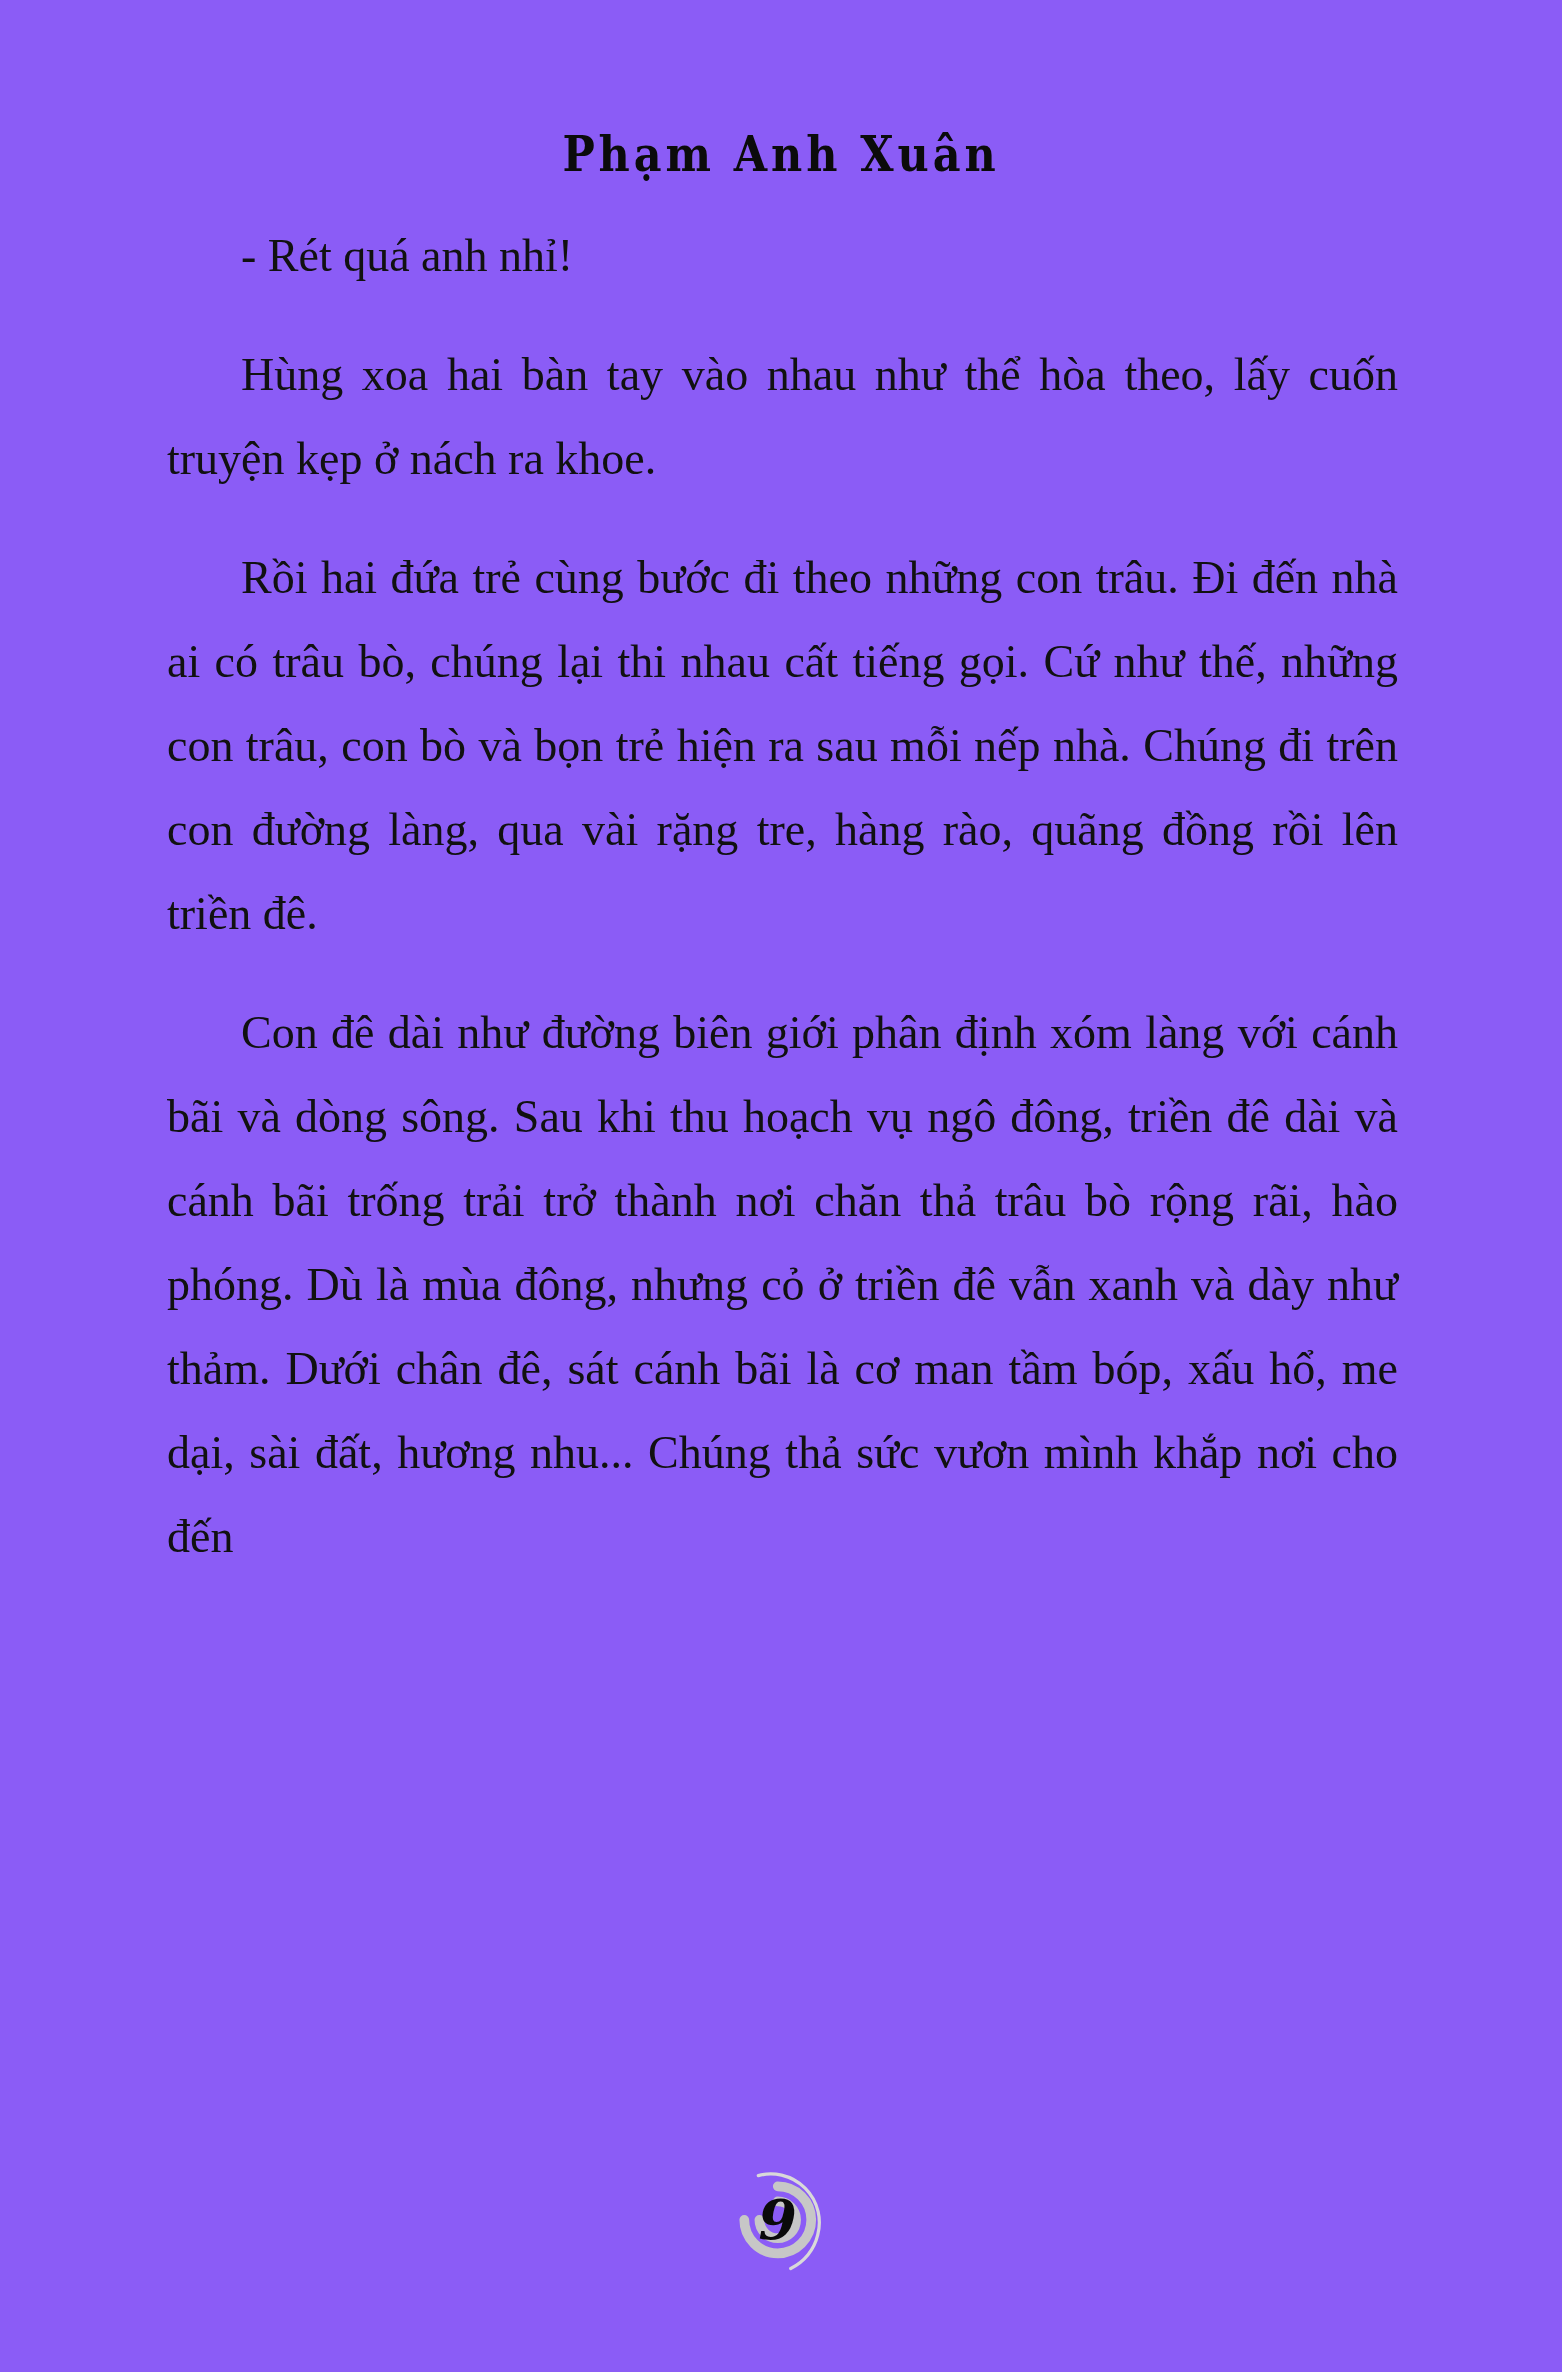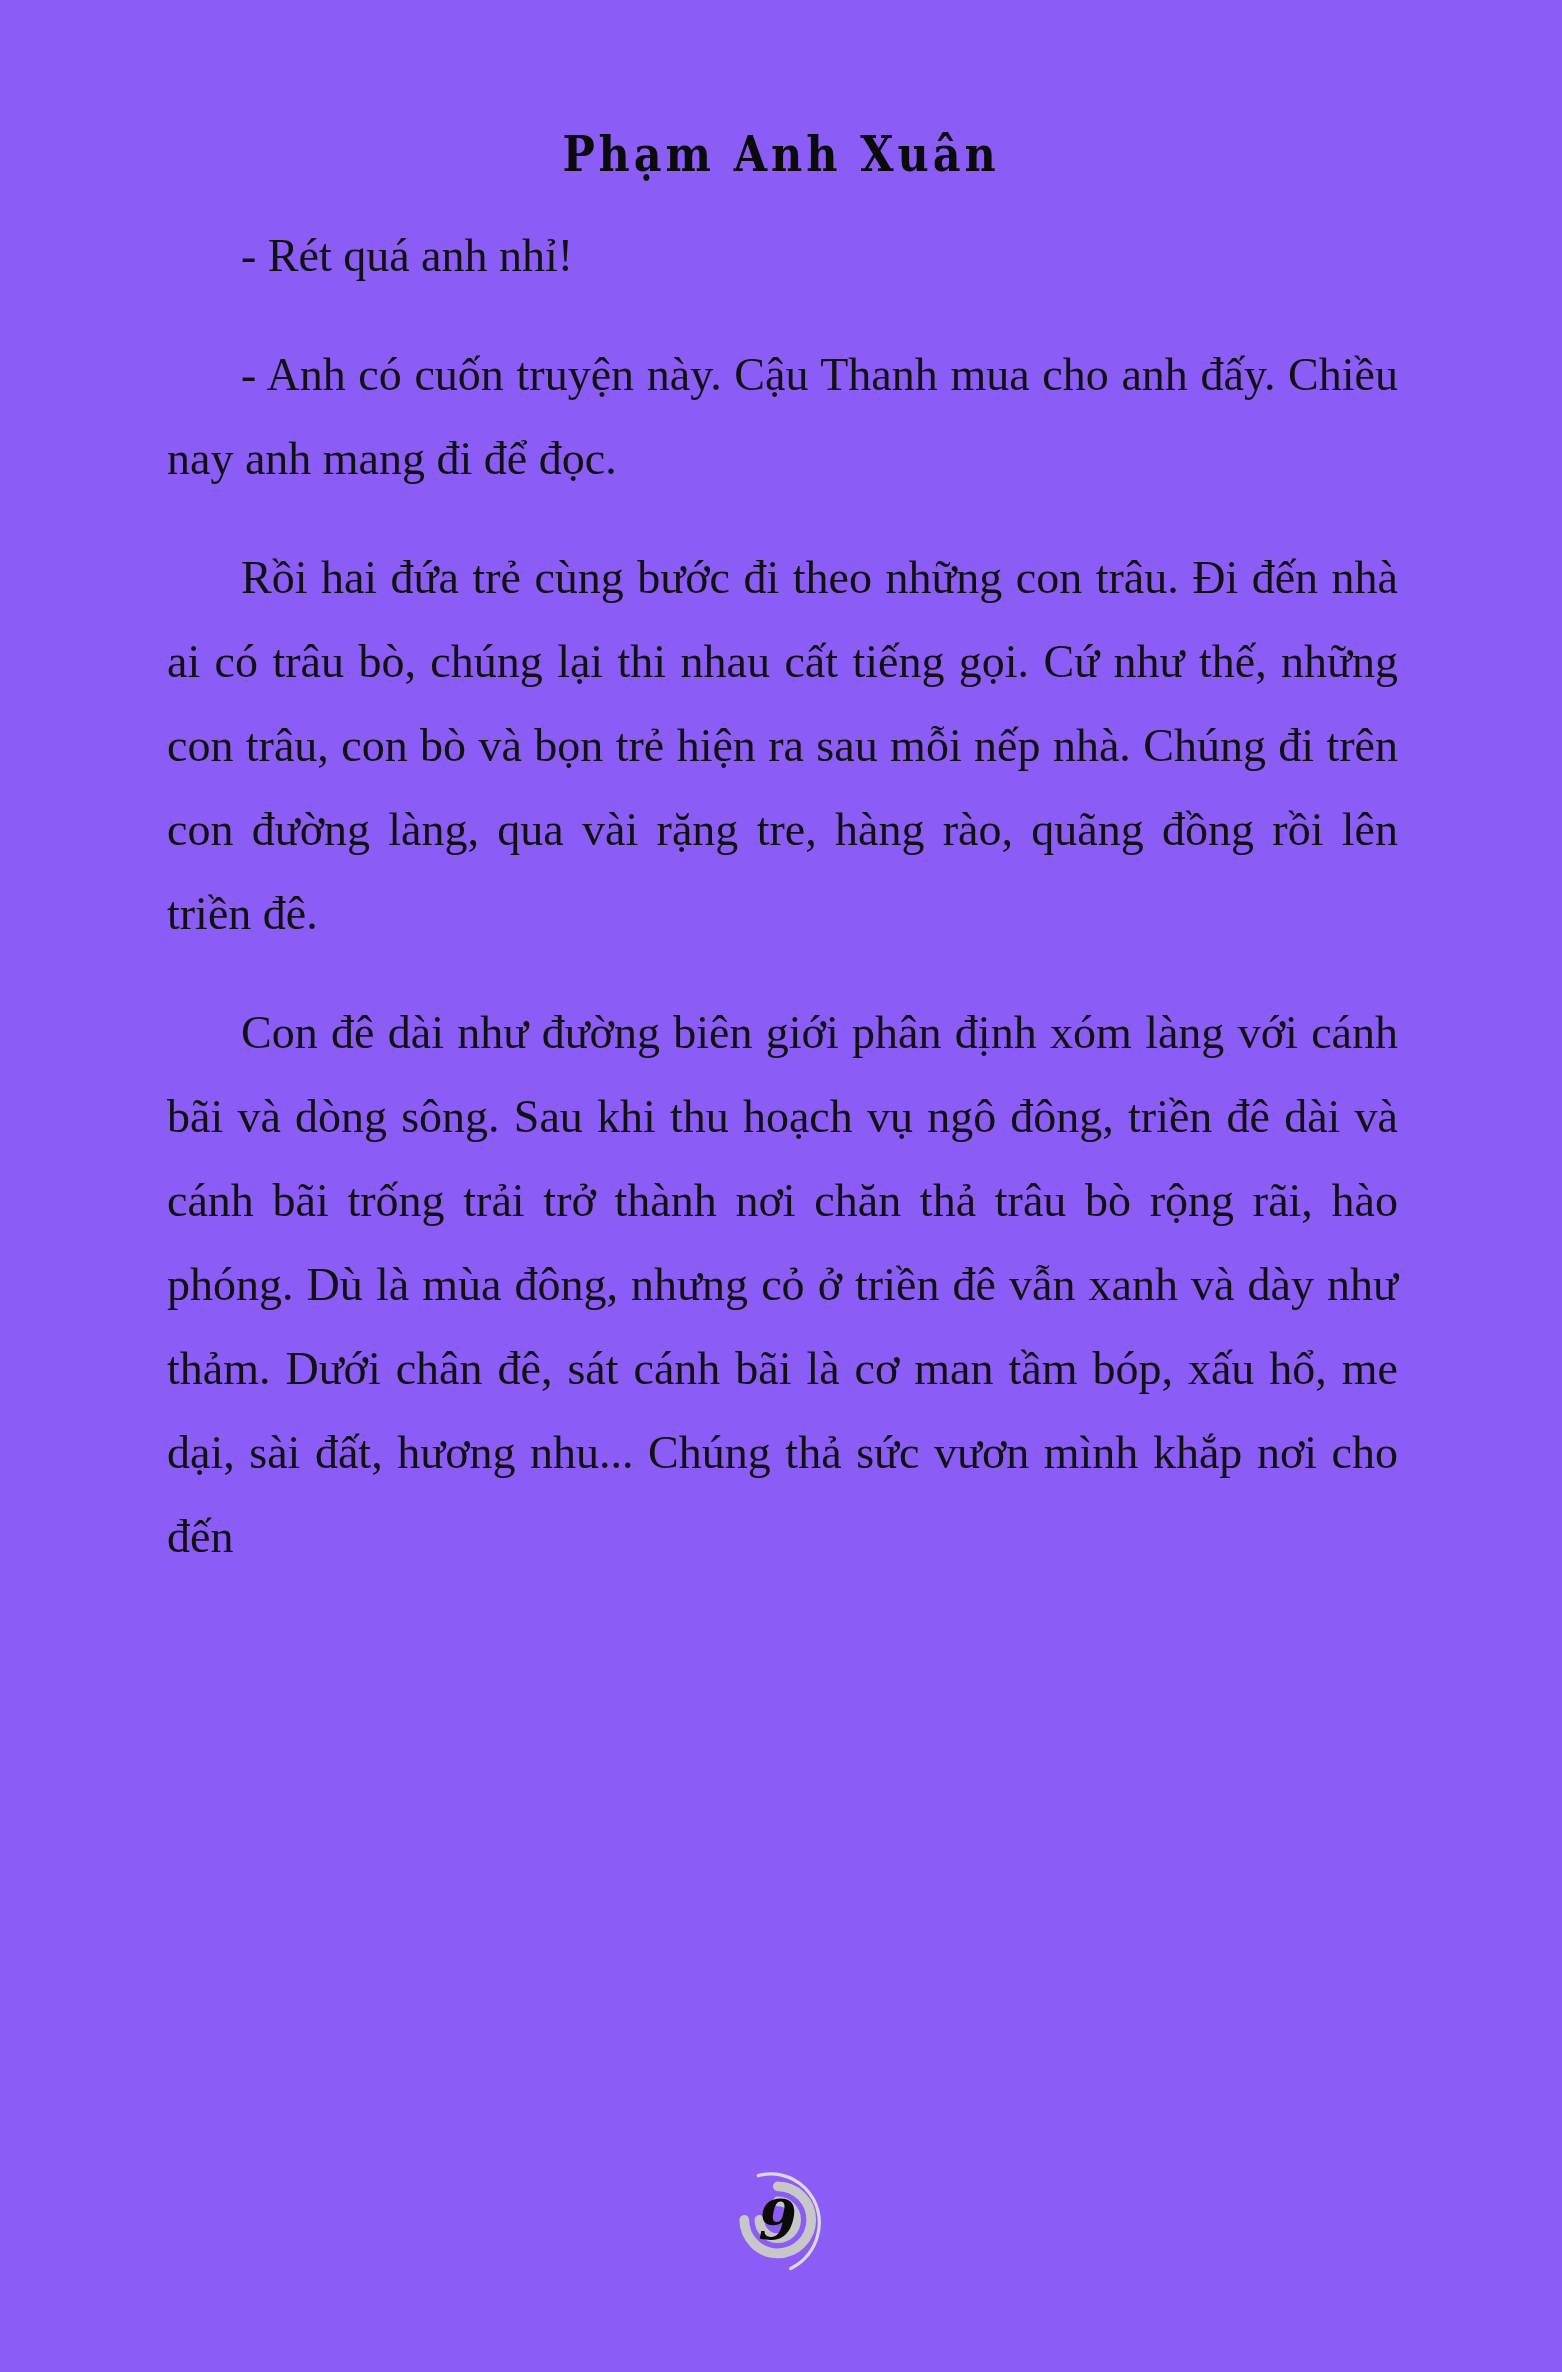--- a/index.html
+++ b/index.html
@@ -77,21 +77,21 @@
 </style>
 </head>
 <body>
 
 <div class="page">
 
   <div class="running-head">Phạm Anh Xuân</div>
 
   <div class="body-text">
     <p>- Rét quá anh nhỉ!</p>
-    <p>- Anh có cuốn truyện này. Cậu Thanh mua cho anh đấy. Chiều nay anh mang đi để đọc.</p>
+    <p>Hùng xoa hai bàn tay vào nhau như thể hòa theo, lấy cuốn truyện kẹp ở nách ra khoe.</p>
     <p>Rồi hai đứa trẻ cùng bước đi theo những con trâu. Đi đến nhà ai có trâu bò, chúng lại thi nhau cất tiếng gọi. Cứ như thế, những con trâu, con bò và bọn trẻ hiện ra sau mỗi nếp nhà. Chúng đi trên con đường làng, qua vài rặng tre, hàng rào, quãng đồng rồi lên triền đê.</p>
     <p>Con đê dài như đường biên giới phân định xóm làng với cánh bãi và dòng sông. Sau khi thu hoạch vụ ngô đông, triền đê dài và cánh bãi trống trải trở thành nơi chăn thả trâu bò rộng rãi, hào phóng. Dù là mùa đông, nhưng cỏ ở triền đê vẫn xanh và dày như thảm. Dưới chân đê, sát cánh bãi là cơ man tầm bóp, xấu hổ, me dại, sài đất, hương nhu... Chúng thả sức vươn mình khắp nơi cho đến</p>
   </div>
 
   <div class="page-number-wrap">
     <svg viewBox="0 0 100 100" aria-hidden="true">
 
       <path d="M 32 7 A 45 45 0 0 1 87 62 A 46 46 0 0 1 62 93" fill="none" stroke="#d9d9d9" stroke-width="3" stroke-linecap="round"></path>
 
       <path d="M 50 17 A 31 31 0 1 1 19 48" fill="none" stroke="#c7c7c7" stroke-width="9" stroke-linecap="round"></path>

